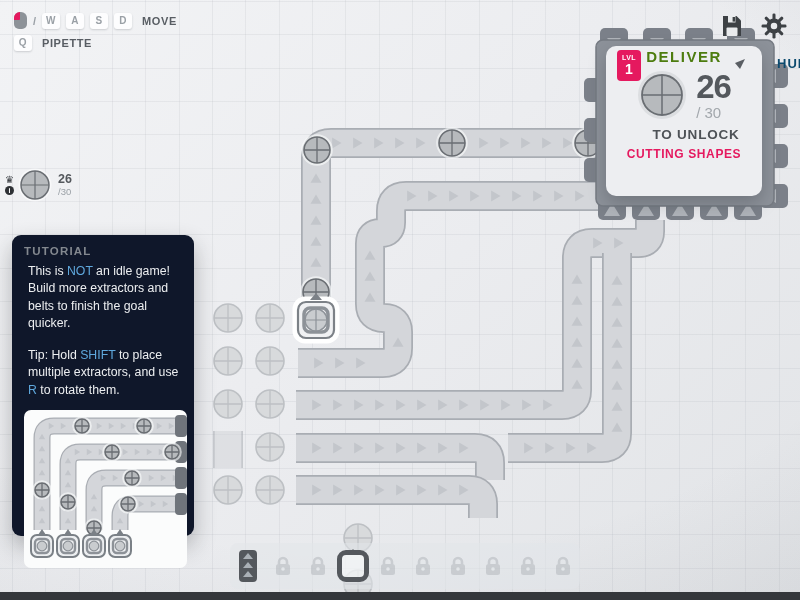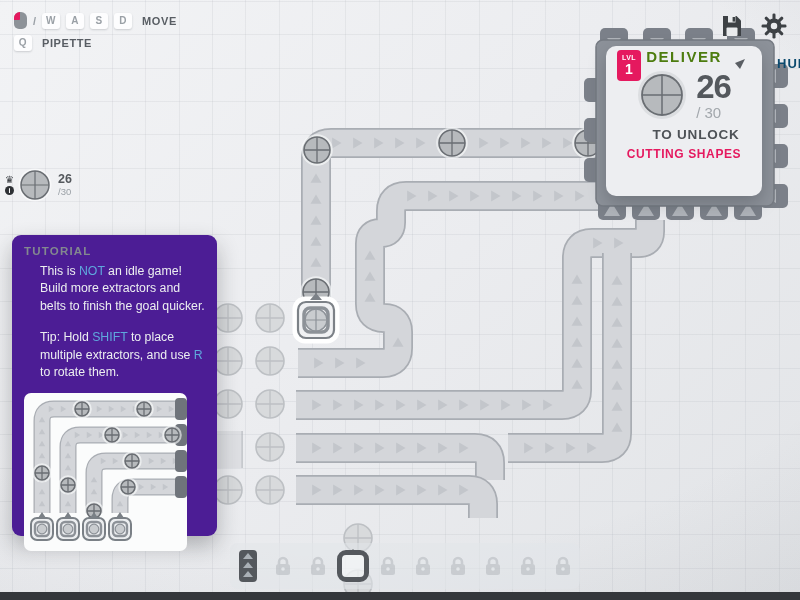--- a/index.html
+++ b/index.html
@@ -55,24 +55,24 @@
   #hub-mid{display:flex;align-items:center;justify-content:center;gap:9px;margin-top:5px;}
   #hub-count{display:flex;flex-direction:column;line-height:1;text-align:left;}
   #hub-count .amt{font-size:33px;font-weight:bold;color:#54585d;letter-spacing:-1px;}
   #hub-count .goal{font-size:15px;color:#a2a7ac;margin-top:2px;}
   #hub-unlock{margin-top:7px;font-size:13.5px;font-weight:bold;color:#4e5257;letter-spacing:.8px;margin-left:24px;}
   #hub-reward{margin-top:5px;font-size:12px;font-weight:bold;color:var(--pink);letter-spacing:.6px;}
   #hub-label{position:absolute;left:734px;top:56px;display:flex;align-items:center;gap:3px;z-index:7;}
   #hub-label span{font-size:13px;font-weight:bold;color:#0c4a6e;letter-spacing:1px;margin-left:28px;}
 
   
-  #tutorial{position:absolute;left:12px;top:235px;width:205px;height:301px;background:#4c1d95;
+  #tutorial{position:absolute;left:12px;top:235px;width:182px;height:301px;background:#0f172a;
     border-radius:9px;box-shadow:0 10px 22px rgba(30,33,38,.3);padding:10px 12px;box-sizing:border-box;z-index:5;}
   #tutorial h4{margin:0;font-size:11.5px;font-weight:bold;color:#83888f;letter-spacing:1.2px;}
-  #tutorial p{margin:6px 0 0 16px;font-size:12.3px;line-height:1.42;color:#eceef0;}
+  #tutorial p{margin:6px 0 0 4px;font-size:12.3px;line-height:1.42;color:#eceef0;}
   #tutorial p.second{margin-top:14px;}
   #tutorial .kw{color:var(--blue);}
   #tut-img{margin-top:11px;width:163px;height:158px;background:#fbfcfc;border-radius:7px;overflow:hidden;}
 
   
   #toolbar{position:absolute;left:230px;top:543px;width:350px;height:46px;border-radius:8px;
     background:rgba(226,229,233,.55);display:flex;align-items:center;z-index:4;}
   .slot{width:35px;height:46px;display:flex;align-items:center;justify-content:center;cursor:pointer;}
   .slot.locked{opacity:.55;}
   .slot .sel-ring{position:relative;width:22px;height:22px;border:5px solid #54585d;border-radius:9px;

